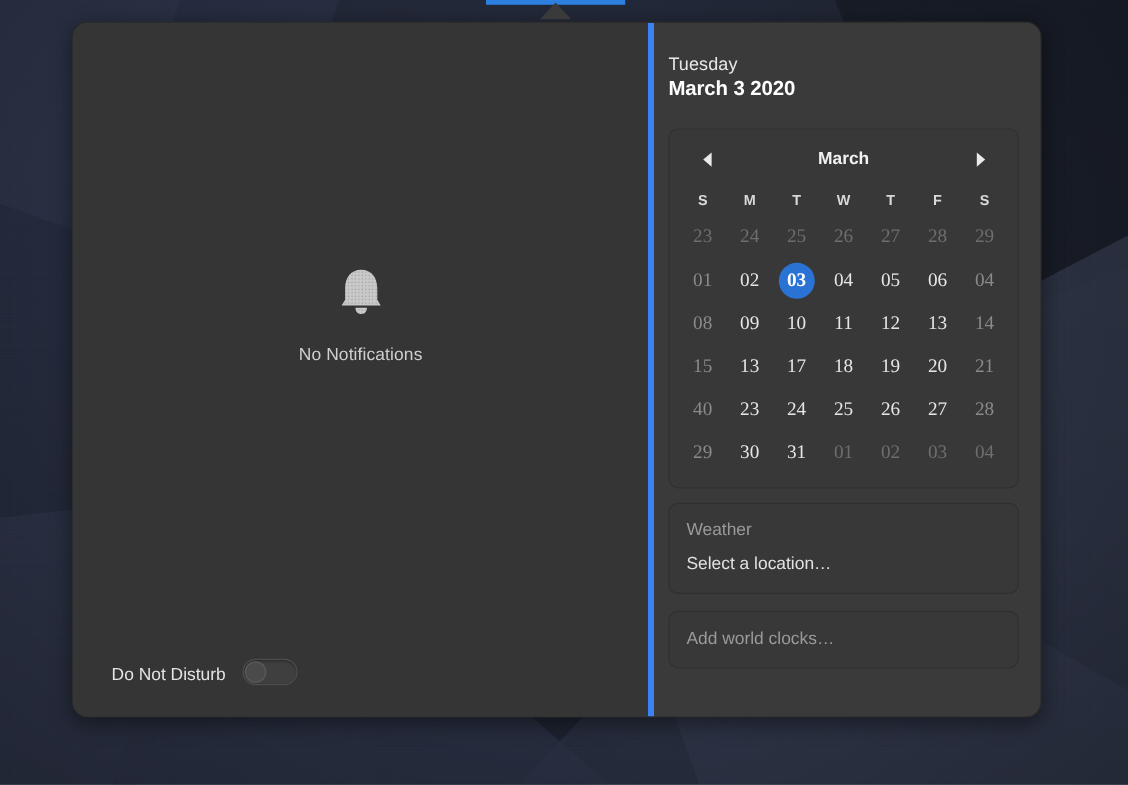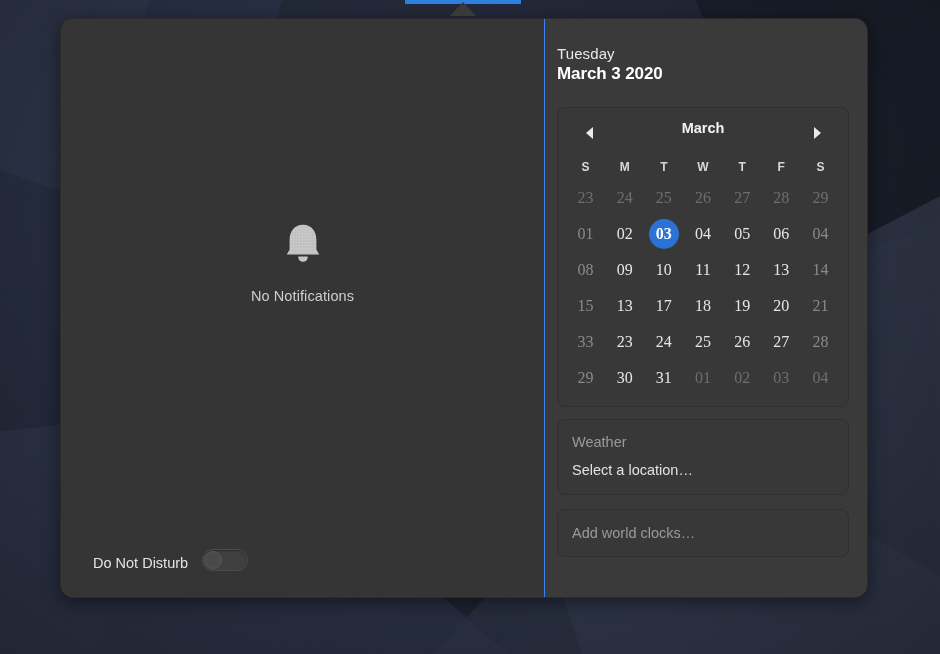--- a/index.html
+++ b/index.html
@@ -107,21 +107,21 @@
     z-index: 5;
     box-shadow: 0 4px 18px rgba(0,0,0,.45);
     overflow: hidden;
   }
 
   
   #notif-col {
     position: relative;
     width: 484px;
     background: #353535;
-    border-right: 1px solid #3b82f6;
+    border-right: 5px solid #3b82f6;
     display: flex;
     flex-direction: column;
   }
   #notif-placeholder {
     flex: 1;
     display: flex;
     flex-direction: column;
     align-items: center;
     justify-content: center;
     transform: translateY(-22px);
@@ -184,20 +184,21 @@
   .panel-box {
     background: #383838;
     border: 1px solid #303030;
     border-radius: 8px;
   }
 
   #calendar-box { padding: 6px 6px 10px; }
 
   #cal-nav {
     display: flex;
+    align-items: center;
     justify-content: space-between;
     padding: 6px 12px 2px;
   }
   .cal-arrow {
     width: 26px; height: 26px;
     display: flex; align-items: center; justify-content: center;
     cursor: pointer;
     border-radius: 4px;
   }
   .tri-left {
@@ -418,21 +419,21 @@
             <div class="day">
               <span>19</span>
             </div>
             <div class="day">
               <span>20</span>
             </div>
             <div class="day weekend">
               <span>21</span>
             </div>
             <div class="day weekend">
-              <span>33</span>
+              <span>40</span>
             </div>
             <div class="day">
               <span>23</span>
             </div>
             <div class="day">
               <span>24</span>
             </div>
             <div class="day">
               <span>25</span>
             </div>

